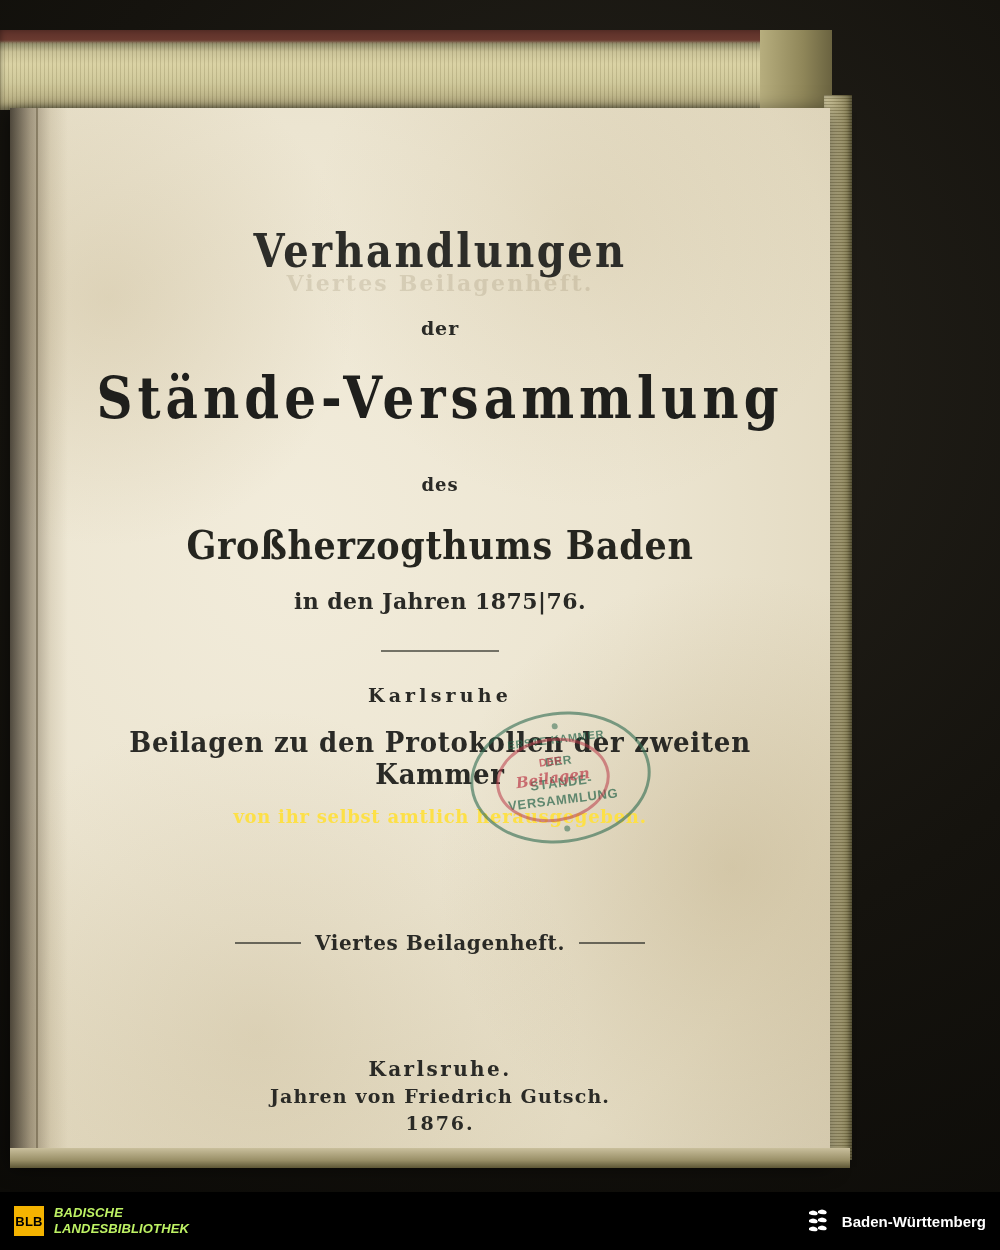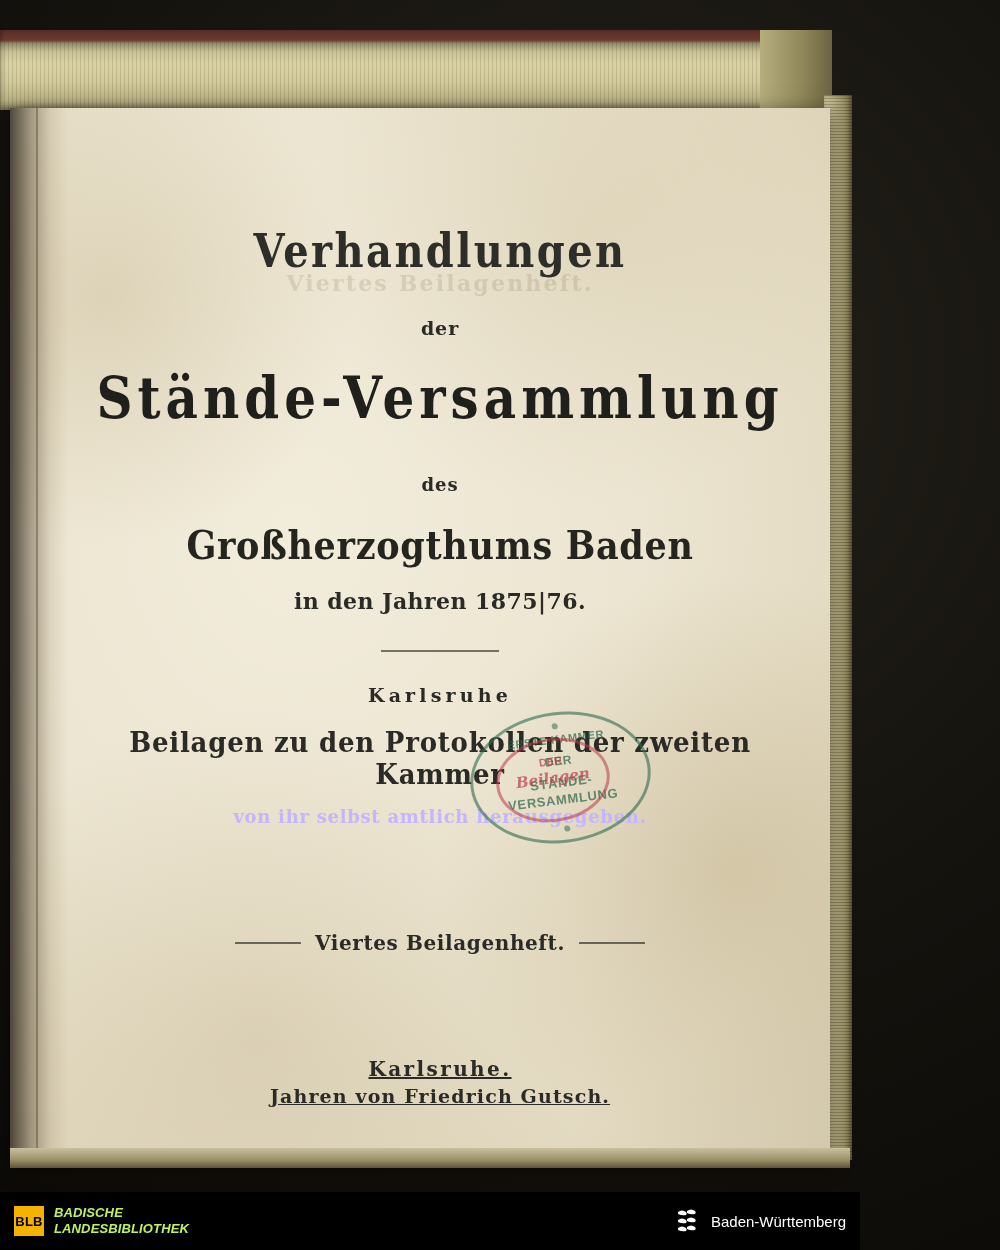--- a/index.html
+++ b/index.html
@@ -211,21 +211,21 @@
   .l-beilagen {
     margin-top: 22px;
     font-size: 26px;
     letter-spacing: .03em;
     transform: scaleY(1.08);
   }
   .l-vonihr {
     margin-top: 18px;
     font-size: 18px;
     letter-spacing: .04em;
-    color: #c4b5fd;
+    color: #fde047;
   }
 
   
   .heft-row {
     margin-top: 104px;
     display: flex;
     align-items: center;
     justify-content: center;
     gap: 14px;
   }
@@ -237,21 +237,20 @@
   }
   .l-heft {
     font-size: 20px;
     letter-spacing: .03em;
   }
 
   
   .imprint {
     margin-top: 100px;
     line-height: 1.42;
-    text-decoration: underline;
   }
   .l-karlsruhe { font-size: 20px; letter-spacing: .12em; }
   .l-druck { font-size: 19px; letter-spacing: .06em; }
   .l-year  { font-size: 19px; letter-spacing: .10em; }
 
   
   .stamp-oval {
     position: absolute;
     left: 470px;
     top: 712px;
@@ -321,21 +320,21 @@
     letter-spacing: .10em;
     pointer-events: none;
   }
   .ghost .g2 { margin-top: 26px; font-size: 28px; }
 
   
   .footer {
     position: absolute;
     left: 0;
     bottom: 0;
-    width: 860px;
+    width: 1000px;
     height: 58px;
     background: #000;
     display: flex;
     align-items: center;
     justify-content: space-between;
     padding: 0 14px;
     box-sizing: border-box;
   }
   .blb {
     display: flex;
@@ -361,20 +360,21 @@
     font-weight: 700;
     font-size: 13px;
     line-height: 1.22;
     letter-spacing: .01em;
     font-style: italic;
   }
   .bw {
     display: flex;
     align-items: center;
     gap: 8px;
+    font-weight: bold;
   }
   .bw-crest {
     width: 28px;
     height: 30px;
     position: relative;
   }
   .bw-text {
     color: #fff;
     font-family: "Liberation Sans", sans-serif;
     font-size: 15px;
@@ -413,20 +413,21 @@
 
     <div class="heft-row">
       <span class="heft-rule"></span>
       <span class="fraktur l-heft">Viertes Beilagenheft.</span>
       <span class="heft-rule"></span>
     </div>
 
     <div class="imprint">
       <div class="fraktur l-karlsruhe">Karlsruhe.</div>
       <div class="fraktur l-druck">Jahren von Friedrich Gutsch.</div>
+      <div class="fraktur l-year">1876.</div>
     </div>
   </div>
 
   <div class="stamp-oval">
     <div class="dot dot-top"></div>
     <div class="so1">ERSTE KAMMER</div>
     <div class="so2">DER</div>
     <div class="so3">STÄNDE-</div>
     <div class="so4">VERSAMMLUNG</div>
     <div class="dot dot-bot"></div>

